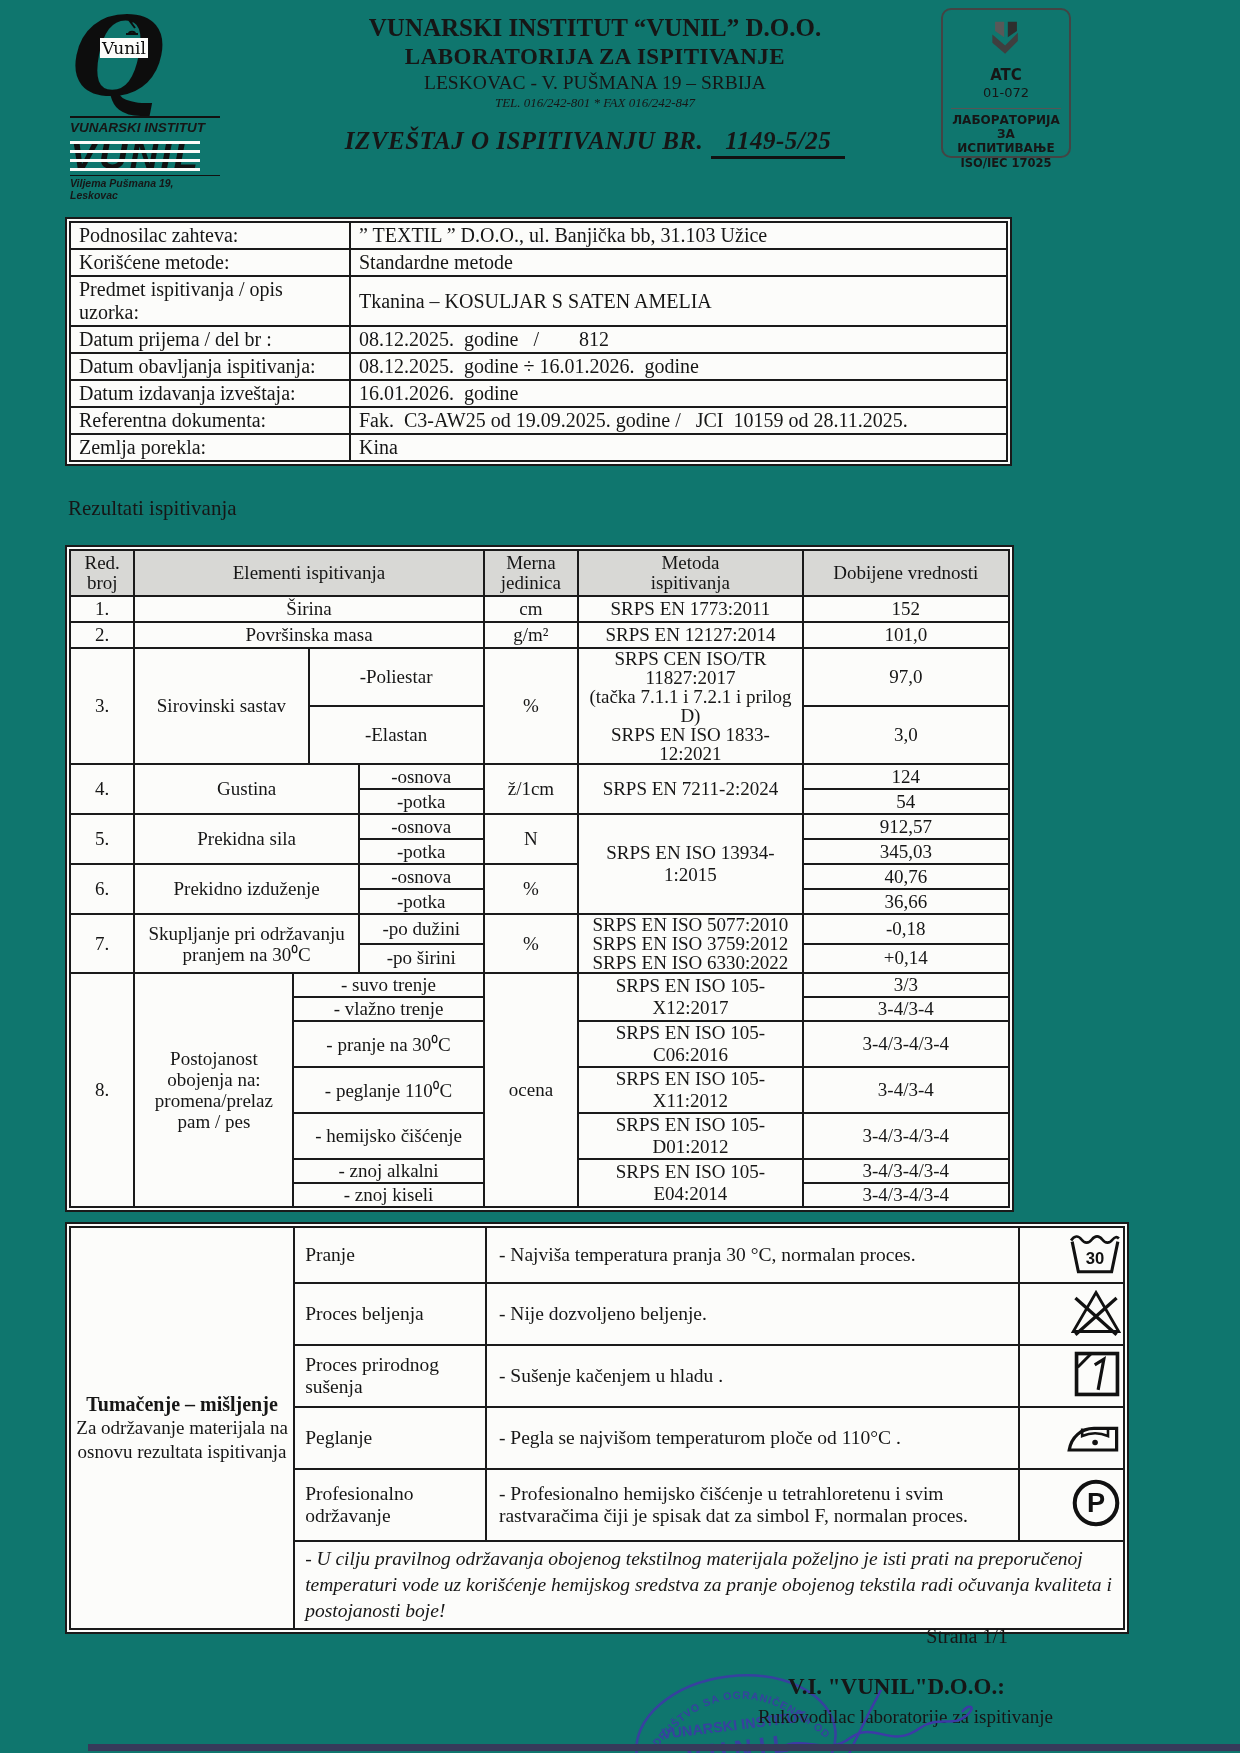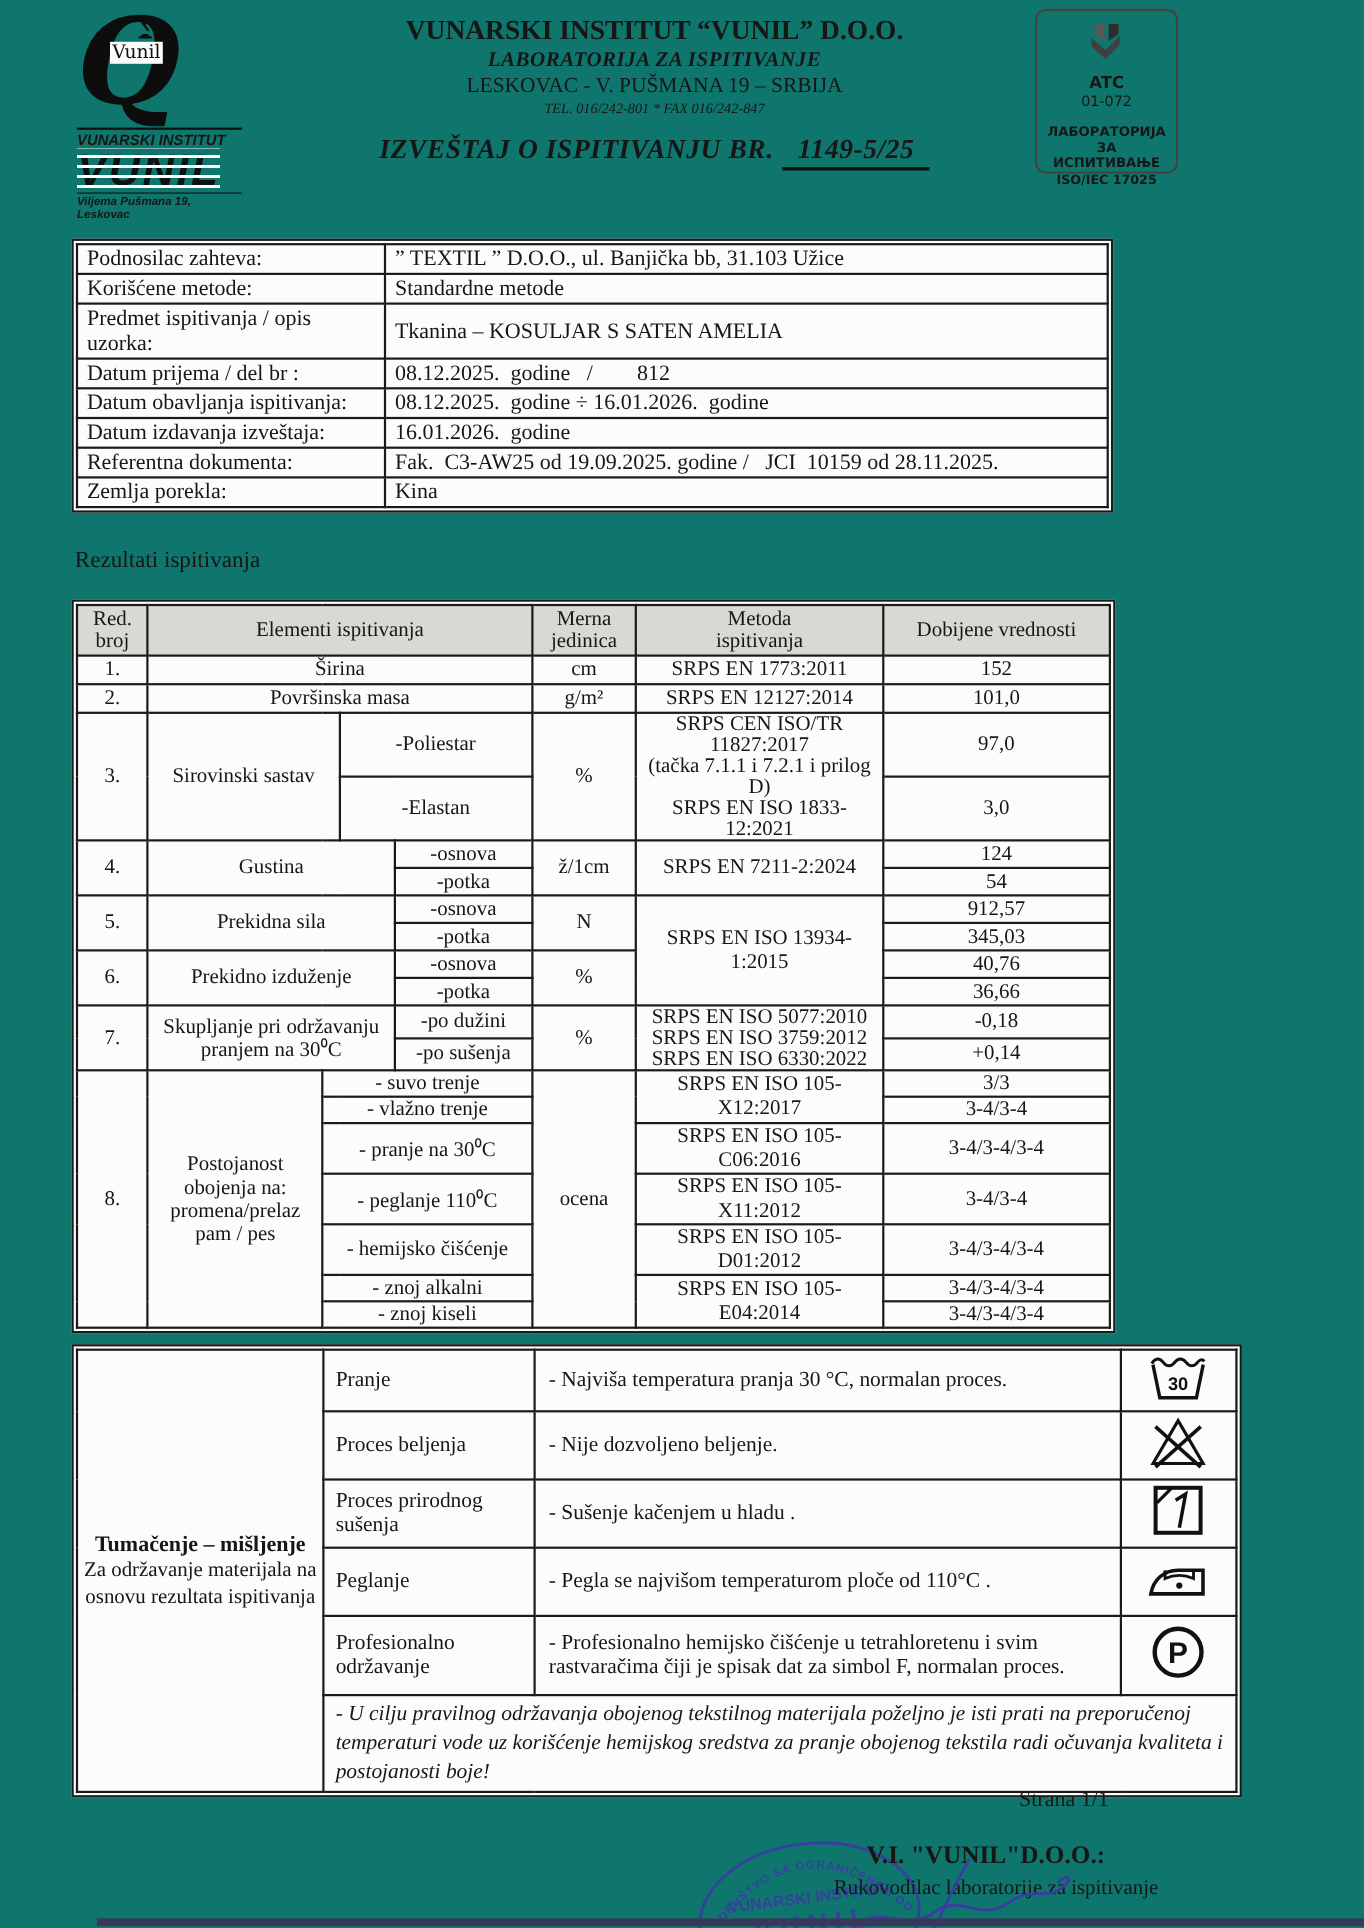--- a/index.html
+++ b/index.html
@@ -16,21 +16,21 @@
   .q-scope{position:absolute;top:10px;left:52px;}
   .logo-lines{border-top:2px solid #111;margin-top:6px;padding-top:2px;width:150px;}
   .logo-top{font-family:"Liberation Sans",sans-serif;font-style:italic;font-weight:bold;font-size:13.5px;}
   .wordmark-wrap{position:relative;display:inline-block;}
   .wordmark{font-family:"Liberation Sans",sans-serif;font-style:italic;font-weight:900;
             font-size:40px;line-height:40px;letter-spacing:2px;color:#111;}
   .stripes{position:absolute;inset:0;background:repeating-linear-gradient(180deg,transparent 0 6px,#fcfcfa 6px 9px);}
   .logo-addr{font-family:"Liberation Sans",sans-serif;font-style:italic;font-weight:bold;font-size:10.5px;border-top:1.5px solid #111;width:150px;padding-top:1px;}
   .head-center{width:640px;text-align:center;padding-top:6px;}
   .org-name{font-weight:bold;font-size:25px;}
-  .org-l2{font-weight:bold;font-size:19px;letter-spacing:.5px;margin-top:2px;font-style:italic;}
+  .org-l2{font-weight:bold;font-size:23px;letter-spacing:.5px;margin-top:2px;}
   .org-l3{font-size:19.5px;margin-top:2px;}
   .org-l4{font-size:13px;margin-top:1px;font-style:italic;}
   .report-title{margin-top:16px;font-style:italic;font-weight:bold;font-size:25px;letter-spacing:.5px;}
   .report-number{display:inline-block;border-bottom:3px solid #111;padding:0 14px 1px 14px;margin-left:8px;}
   .atc-box{width:118px;border:2px solid #444;border-radius:10px;text-align:center;
            font-family:"DejaVu Sans",sans-serif;padding:10px 4px 8px 4px;margin-left:26px;height:128px;}
   .atc-name{font-weight:bold;font-size:15px;margin-top:2px;}
   .atc-code{font-size:13px;margin-top:1px;}
   .atc-div{border-top:1.5px solid #555;margin:8px 4px 4px 4px;}
   .atc-lab{font-weight:bold;font-size:12px;line-height:14px;}
@@ -51,21 +51,21 @@
   .h44{height:46px;border-radius:22px;} .h26{height:26px;} .h27{height:27px;} .h25{height:25px;} .h28{height:29px;} .h22{height:23px;}
   .nm{text-align:left;padding-left:10px;}
   .sub{text-align:left;padding-left:8px;}
   .mt{font-size:17.5px;} .mt div{line-height:19px;}
   .nm div{line-height:21px;}
   
   .care-wrap{margin:10px 0 0 65px;width:1056px;}
   .ct td{font-size:19.5px;}
   .ct .proc{padding-left:10px;}
   .ct .desc{padding-left:12px;}
-  .ct .ico{text-align:center;}
+  .ct .ico{text-align:right;}
   .care-head{text-align:center;vertical-align:middle;}
   .care-head .b{font-weight:bold;font-size:20px;}
   .care-head div{line-height:24px;font-size:19px;}
   .ch58{height:56px;} .ch64{height:62px;} .ch74{height:72px;}
   .note-cell{font-style:italic;font-size:19px;padding:4px 10px;line-height:26px;vertical-align:top;}
   
   .sig-block{position:relative;height:120px;margin-top:38px;}
   .sig-company{position:absolute;left:788px;top:2px;font-weight:bold;font-size:23px;}
   .sig-role{position:absolute;left:758px;top:34px;font-size:19px;}
   .stamp{position:absolute;left:628px;top:-8px;opacity:.88;}
@@ -273,21 +273,21 @@
           <td class="sub">-po dužini</td>
           <td rowspan="2">%</td>
           <td rowspan="2" class="mt">
             <div>SRPS EN ISO 5077:2010</div>
             <div>SRPS EN ISO 3759:2012</div>
             <div>SRPS EN ISO 6330:2022</div>
           </td>
           <td>-0,18</td>
         </tr>
         <tr class="h28">
-          <td class="sub">-po sušenja</td>
+          <td class="sub">-po širini</td>
           <td>+0,14</td>
         </tr>
         <tr class="h22">
           <td rowspan="7">8.</td>
           <td rowspan="7" class="nm">
             <div>Postojanost</div>
             <div>obojenja na:</div>
             <div>promena/prelaz</div>
             <div>pam / pes</div>
           </td>

